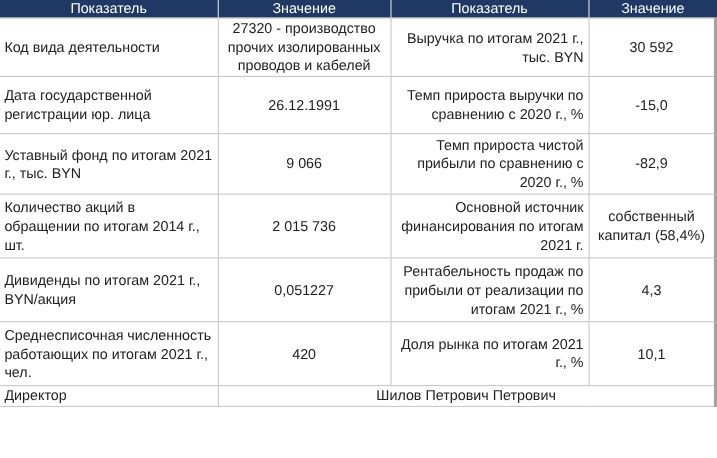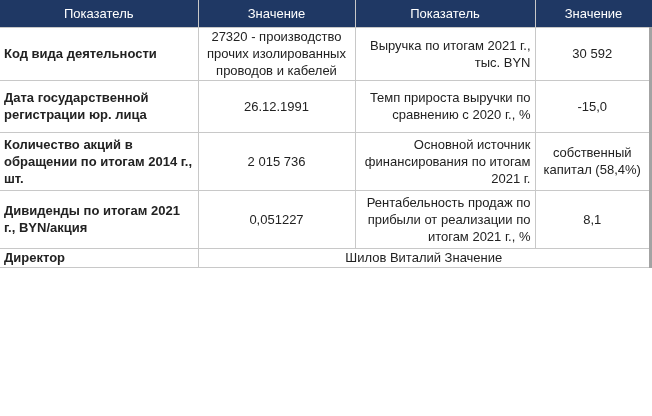--- a/index.html
+++ b/index.html
@@ -21,21 +21,21 @@
     }
     col.c1 { width: 198px; }
     col.c2 { width: 157px; }
     col.c3 { width: 180px; }
     col.c4 { width: 117px; }
     th {
       background: #1f3864;
       color: #ffffff;
       font-weight: normal;
       font-size: 13px;
-      height: 27px;
+      height: 16px;
       line-height: 15px;
       text-align: center;
       border-left: 1px solid #c8c8c8;
       border-right: 1px solid #c8c8c8;
       padding: 0 3px;
     }
     th:first-child { border-left: none; }
     td {
       border: 1px solid #c8c8c8;
       vertical-align: middle;
@@ -47,21 +47,21 @@
     td.label.indent { padding-left: 5px; text-align: right; }
     tr.r1 td { height: 53px; }
     tr.r2 td { height: 52px; }
     tr.r3 td { height: 48px; }
     tr.r4 td { height: 55px; }
     tr.r5 td { height: 58px; }
     tr.r6 td { height: 58px; }
     tr.r7 td { height: 58px; }
     tr.footer td { height: 19px; line-height: 16px; }
     tr.footer td.name { text-align: center; }
-    td:first-child { border-left: none; font-weight: bold; }
+    td:first-child { border-left: none; }
     td:last-child { border-right: 6px solid #a3a3a3; }
   </style>
 </head>
 <body>
 
 <table>
   <colgroup>
     <col class="c1">
       <col class="c2">
       <col class="c3">
@@ -81,30 +81,42 @@
       <td class="val">27320 - производство прочих изолированных проводов и кабелей</td>
       <td class="label indent">Выручка по итогам 2021 г., тыс. BYN</td>
       <td class="val">30 592</td>
     </tr>
     <tr class="r2">
       <td class="label">Дата государственной регистрации юр. лица</td>
       <td class="val">26.12.1991</td>
       <td class="label indent">Темп прироста выручки по сравнению с 2020 г., %</td>
       <td class="val">-15,0</td>
     </tr>
+    <tr class="r4">
+      <td class="label">Уставный фонд по итогам 2021 г., тыс. BYN</td>
+      <td class="val">9 066</td>
+      <td class="label indent">Темп прироста чистой прибыли по сравнению с 2020 г., %</td>
+      <td class="val">-82,9</td>
+    </tr>
     <tr class="r5">
       <td class="label">Количество акций в обращении по итогам 2014 г., шт.</td>
       <td class="val">2 015 736</td>
       <td class="label indent">Основной источник финансирования по итогам 2021 г.</td>
       <td class="val">собственный капитал (58,4%)</td>
     </tr>
     <tr class="r6">
       <td class="label">Дивиденды по итогам 2021 г., BYN/акция</td>
       <td class="val">0,051227</td>
       <td class="label indent">Рентабельность продаж по прибыли от реализации по итогам 2021 г., %</td>
-      <td class="val">8,1</td>
+      <td class="val">4,3</td>
+    </tr>
+    <tr class="r7">
+      <td class="label">Среднесписочная численность работающих по итогам 2021 г., чел.</td>
+      <td class="val">420</td>
+      <td class="label indent">Доля рынка по итогам 2021 г., %</td>
+      <td class="val">10,1</td>
     </tr>
     <tr class="footer">
       <td class="label">Директор</td>
-      <td class="name" colspan="3">Шилов Виталий Значение</td>
+      <td class="name" colspan="3">Шилов Петрович Петрович</td>
     </tr>
   </tbody>
 </table>
 
 </body></html>

